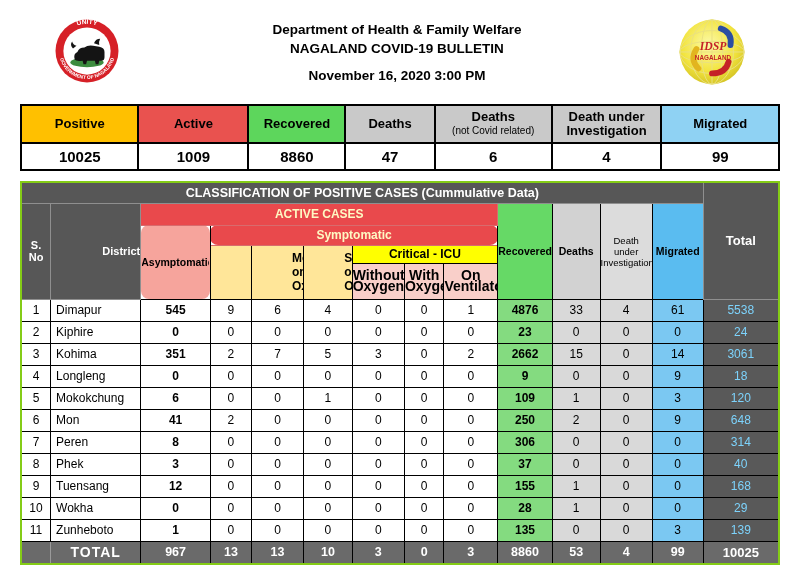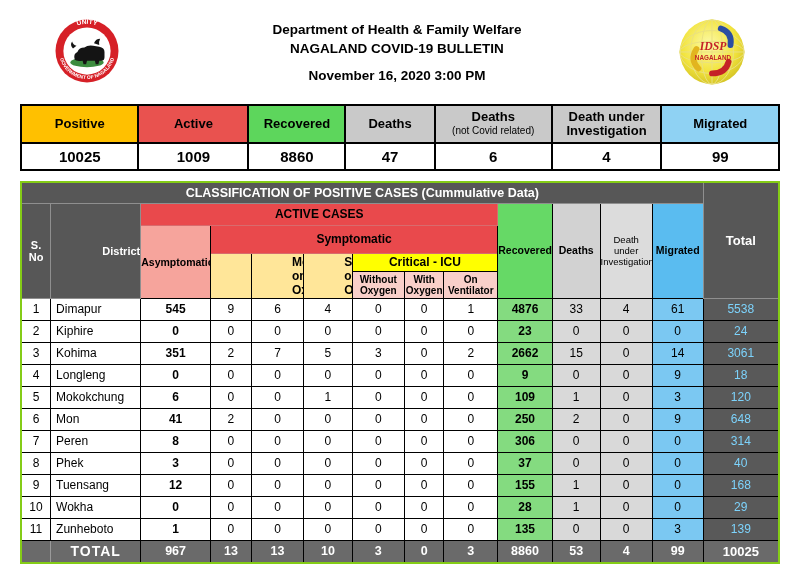--- a/index.html
+++ b/index.html
@@ -20,35 +20,35 @@
   .summary td { height:27px; font-size:15px; font-weight:bold; background:#fff; }
   .summary .sub { display:block; font-size:10px; font-weight:normal; }
   .s-pos { background:#FFC000; } .s-act { background:#E9524F; } .s-rec { background:#5DD65C; }
   .s-gry { background:#C9C9C9; } .s-mig { background:#8FD2F3; }
   .s-dui { font-weight:normal; }
 
   
   .main { width:760px; margin:10px 4px 0 20px; border:2px solid #84cc16; }
   .main th, .main td { border:1px solid #000; text-align:center; vertical-align:middle; overflow:hidden; }
   .bg-dark  { background:#575757; color:#fff; border-color:#8f8f8f !important; }
-  .bg-red   { background:#E9494C; color:#000000; border-color:#d86b6d !important; }
+  .bg-red   { background:#E9494C; color:#fef9c3; border-color:#d86b6d !important; }
   .bg-salmon{ background:#F6A49C; }
   .bg-lty   { background:#FFE699;padding-left:40px; }
   .bg-yel   { background:#FFFF00; }
   .bg-pink  { background:#F9CFC9; }
   .bg-grnh  { background:#66D966; }
   .bg-gryh  { background:#D2D2D2; }
   .bg-duih  { background:#DCDCDC; }
   .bg-bluh  { background:#5ABCF0; }
 
   .main .r-title th { height:21px; font-size:12.5px; }
   .main .r-active th { height:22px; font-size:12px; }
-  .main .r-symp th { height:28px; font-size:12px; }
+  .main .r-symp th { height:20px; font-size:12px;border-radius:8px; }
   .main .r-crit th { height:18px; font-size:12px; }
-  .main .r-sub th { height:27px; font-size:10px; line-height:11px; }
+  .main .r-sub th { height:36px; font-size:14px; line-height:11px; }
   .main th.h-sno { font-size:11px; line-height:12px; }
   .main th.h-district { text-align:right; padding-left:20px; font-size:11px; }
   .main th.h-asym { font-size:10.5px; }
   .main th.h-side { font-size:10.5px; line-height:11px; }
   .main th.h-dui { font-weight:normal; font-size:9.5px; }
   .main th.h-total { font-size:13px; }
 
   .main td { height:22px; font-size:12px; background:#fff; }
   .main td.c-district { text-align:left; padding-left:5px; }
   .main td.c-asymptomatic { font-weight:bold; }

